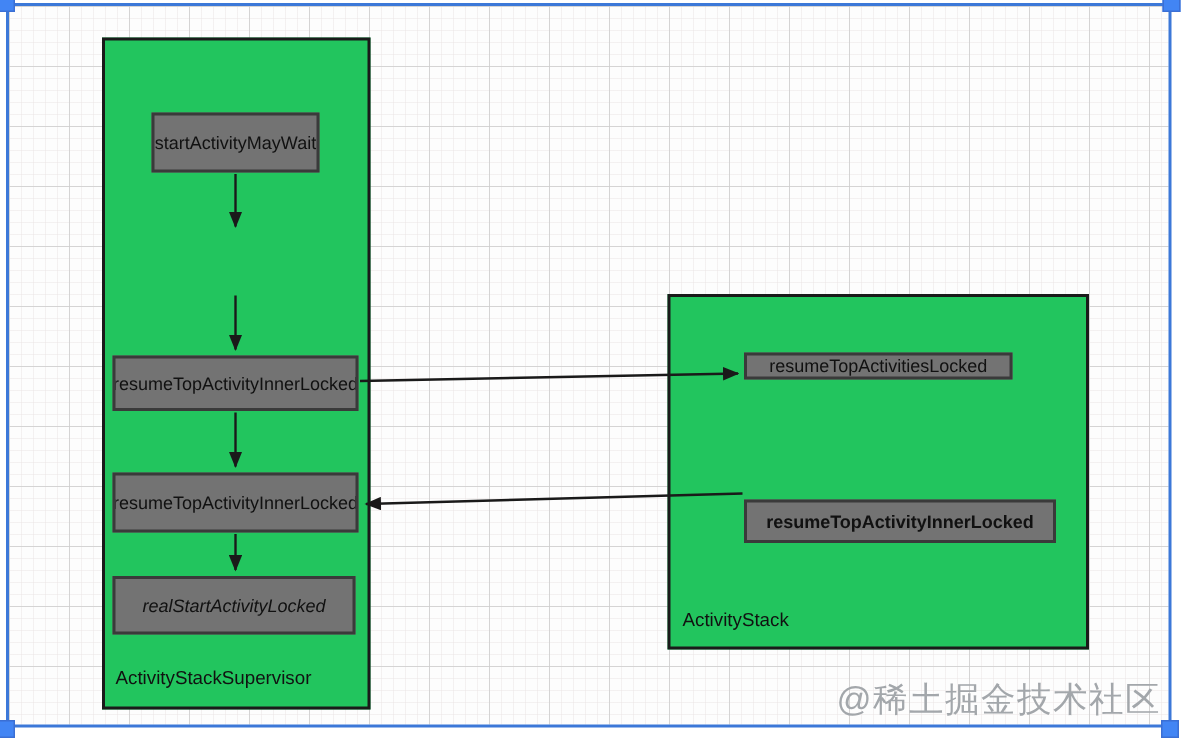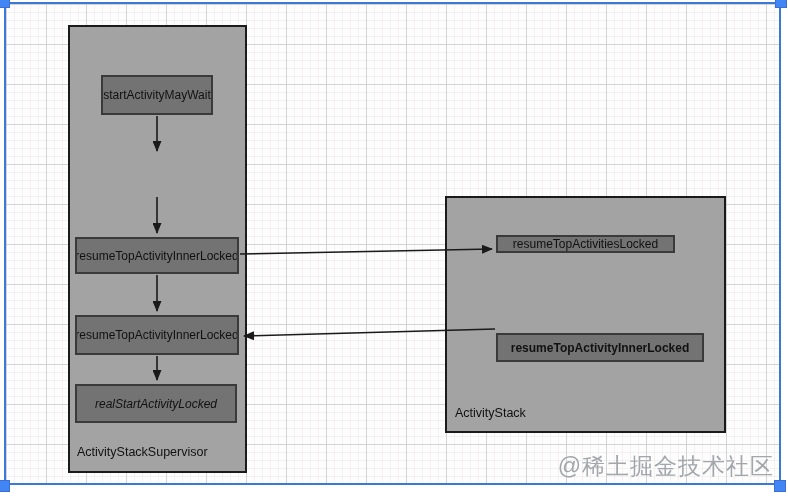--- a/index.html
+++ b/index.html
@@ -23,21 +23,21 @@
       linear-gradient(to right, rgba(236,231,231,.55) 1px, transparent 1px),
       linear-gradient(to bottom, rgba(236,231,231,.55) 1px, transparent 1px);
     background-size:40px 40px,40px 40px,8px 8px,8px 8px;
   }
   .handle{
     position:absolute;width:12px;height:12px;
     background:#4285f4;border:1px solid #3b6fd4;box-sizing:border-box;
   }
   .container-box{
     position:absolute;box-sizing:border-box;
-    background:#a3a3a3;border:2px solid #1a1a1a;
+    background:#22c55e;border:2px solid #1a1a1a;
   }
   .container-label{
     position:absolute;font-size:12.5px;color:#111;white-space:nowrap;
   }
   .node{
     position:absolute;box-sizing:border-box;
     background:#737373;border:2px solid #3a3a3a;
     display:flex;align-items:center;justify-content:center;
     font-size:12px;white-space:nowrap;overflow:hidden;
   }

